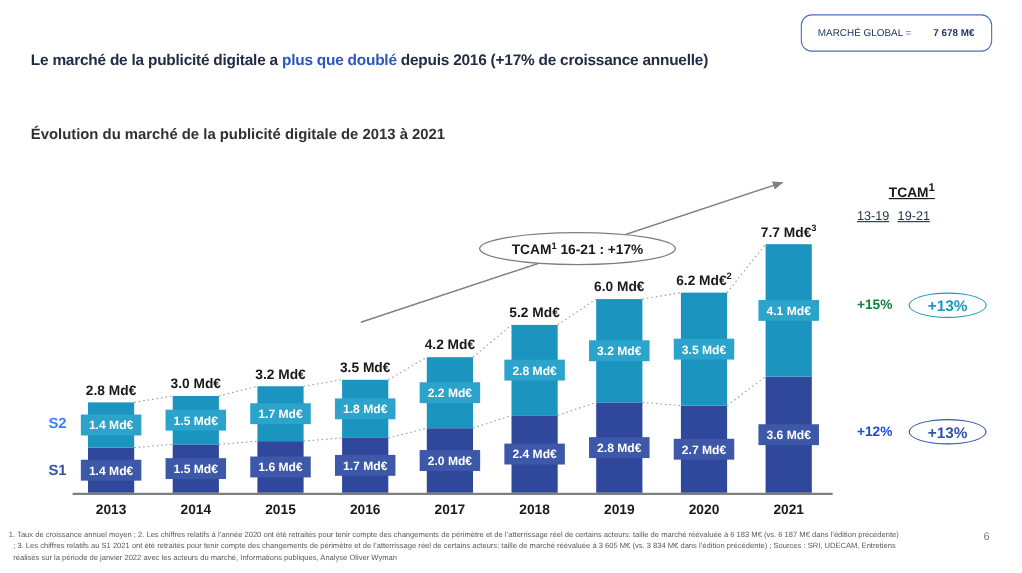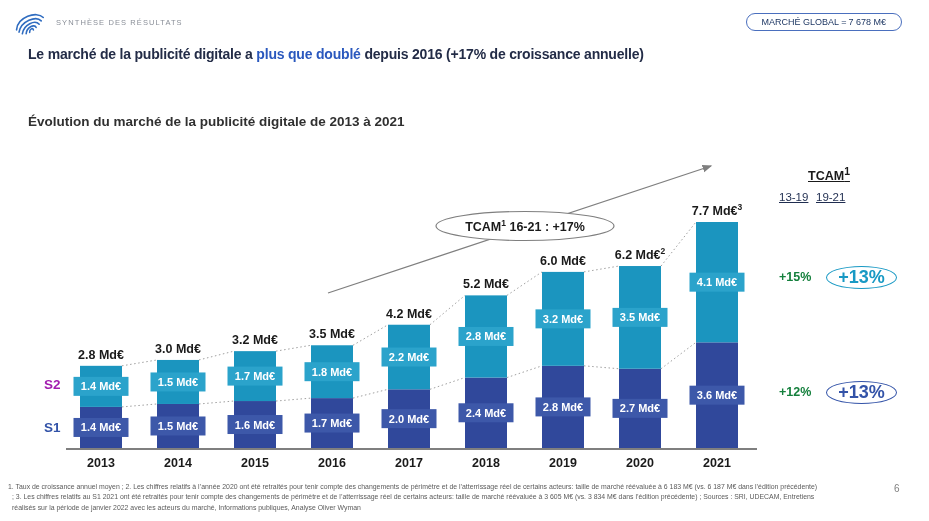--- a/index.html
+++ b/index.html
@@ -8,86 +8,74 @@
   #page {
     position:relative; width:929px; height:521px; background:#ffffff;
     overflow:hidden;
   }
   
   .brand { position:absolute; left:10px; top:8px; display:flex; align-items:center; gap:8px; }
   .brand-text { font-size:7.5px; letter-spacing:1.1px; color:#8a8f98; font-weight:400; }
   .badge {
     position:absolute; right:27px; top:13px; height:18px;
     border:1.5px solid #4a6fbe; border-radius:10px;
-    display:flex; align-items:center; padding:0 15px;
+    display:flex; align-items:center; padding:16px 15px;
     font-size:9px; color:#1f3864; background:#fff; white-space:nowrap;
   }
-  .badge b { font-weight:400; margin-left:2px; }
+  .badge b { font-weight:700; margin-left:20px; }
   
   .title {
     position:absolute; left:28px; top:46px; width:885px;
     font-size:14px; font-weight:700; letter-spacing:-0.2px; color:#232c47; line-height:1.15;
   }
   .title .accent { color:#2a58be; }
   
   .subtitle { position:absolute; left:28px; top:114px; }
   .subtitle .l1 { font-size:13.5px; font-weight:700; color:#303030; }
   .subtitle .l2 { font-size:13.5px; font-weight:400; color:#404040; margin-top:3px; }
   
   .series-label { position:absolute; font-size:13.5px; font-weight:700; }
-  .series-label.s2 { left:44px; top:377px; color:#a21caf; }
+  .series-label.s2 { left:44px; top:377px; color:#3b82f6; }
   .series-label.s1 { left:44px; top:420px; color:#3353a8; }
   
   #chart-svg { position:absolute; left:0; top:0; }
   .chart-text { font-family:"Liberation Sans", sans-serif; }
   
   .tcam-title {
     position:absolute; left:800px; top:166px; width:58px; text-align:center;
     font-size:12.5px; font-weight:700; color:#1a1a1a;text-decoration:underline;
   }
   .tcam-title .u { text-decoration:underline; }
   .tcam-col { position:absolute; top:191px; font-size:11.5px; font-weight:400; color:#1f2d50; text-decoration:underline; }
   .tcam-col.c1 { left:779px; }
   .tcam-col.c2 { left:816px; }
   .tcam-val { position:absolute; font-size:12.5px; font-weight:700; }
   .tcam-val.r1 { top:270px; color:#15803d; }
-  .tcam-val.r2 { top:385px; color:#15803d; }
+  .tcam-val.r2 { top:385px; color:#1d4ed8; }
   .tcam-val.left { left:779px; }
   .tcam-oval {
     position:absolute; left:826px; width:71px; height:23px; border-radius:50%;
     display:flex; align-items:center; justify-content:center;
-    font-size:18px; font-weight:700; background:#fff;
+    font-size:14px; font-weight:700; background:#fff;
   }
   .tcam-oval.r1 { top:266px; border:1.6px solid #1899c4; color:#1899c4; }
   .tcam-oval.r2 { top:381px; border:1.6px solid #3353a8; color:#3353a8; }
   
   .footnotes {
     position:absolute; left:8px; top:482px; width:878px;
     font-size:6.9px; color:#5a5a5a; line-height:1.5;
   }
   .footnotes .fl2 { padding-left:4px; }
   .page-num { position:absolute; left:894px; top:483px; font-size:10px; color:#808080; }
 </style>
 </head>
 <body>
 
 <div id="page">
 
-  <div class="brand">
-    <svg width="38" height="28" viewBox="0 0 40 30">
-      <g fill="none" stroke="#2f6cc0" stroke-width="1.7" stroke-linecap="round" transform="rotate(-14 20 15)">
-        <path d="M5,20 C9,7 31,5 36,14"></path>
-        <path d="M7,23 C12,12 29,10 33,17"></path>
-        <path d="M10,25.5 C14,16 27,14 30,20"></path>
-        <path d="M14,26.5 C16,20 25,18 26,22.5"></path>
-        <path d="M18,26 C18.5,22.5 23,21.5 22.5,24.5"></path>
-      </g>
-    </svg>
-    <span class="brand-text">SYNTHÈSE DES RÉSULTATS</span>
-  </div>
 
   <div class="badge">
     <span>MARCHÉ GLOBAL =</span>
     <b>7 678 M€</b>
   </div>
 
   <div class="title"><span>Le marché de la publicité digitale a </span><span class="accent">plus que doublé</span><span> depuis 2016 (+17% de croissance annuelle)</span></div>
 
   <div class="subtitle">
     <div class="l1">Évolution du marché de la publicité digitale de 2013 à 2021</div>

